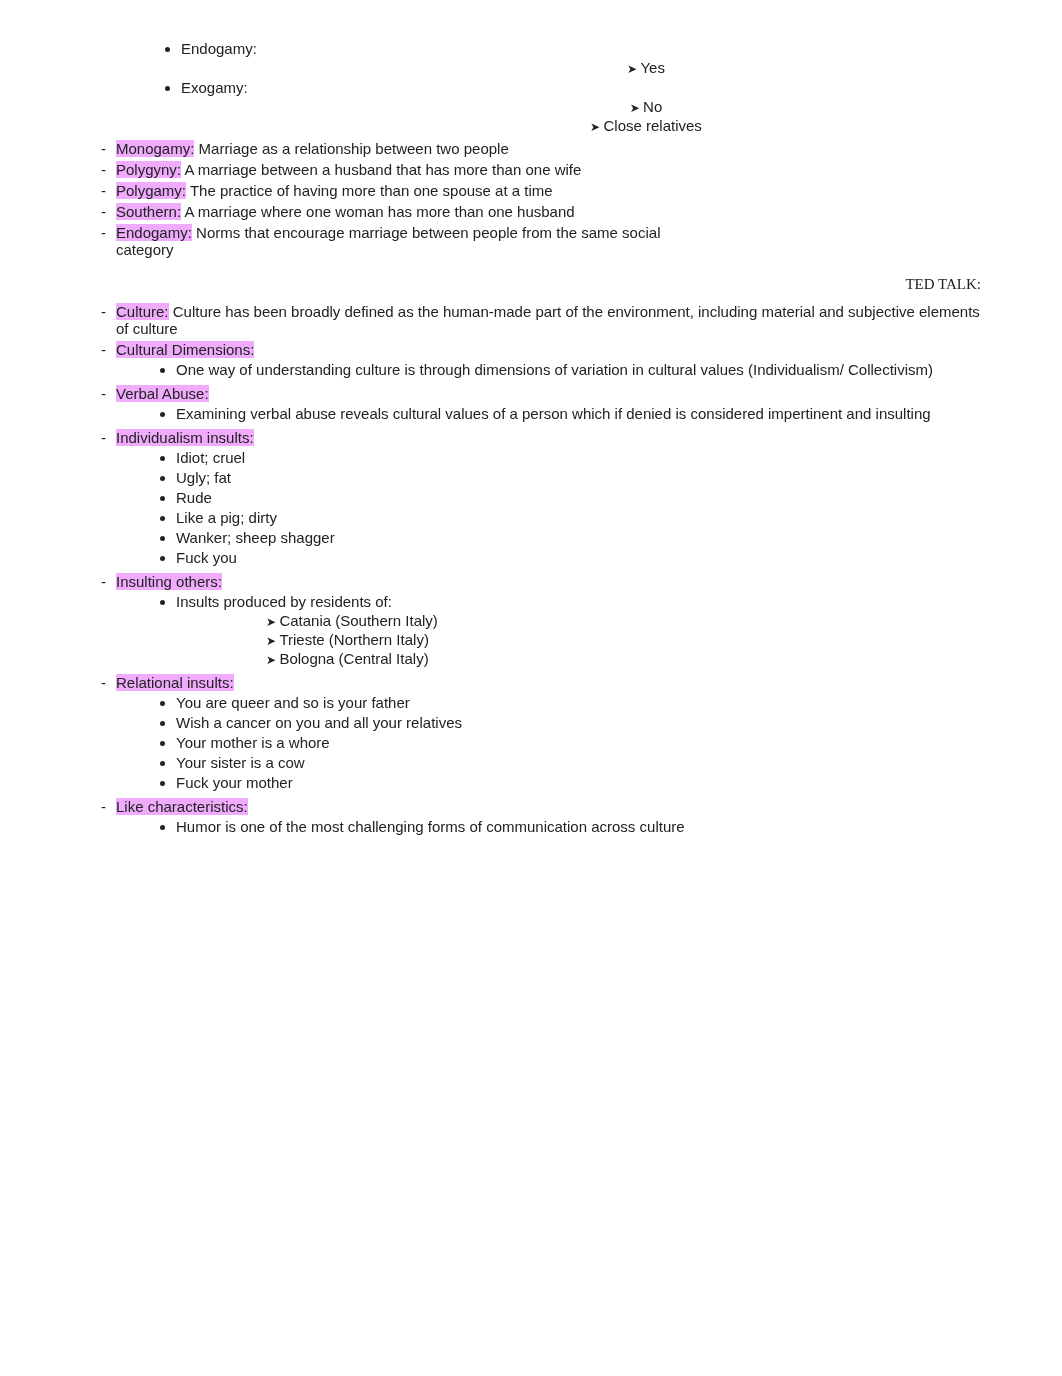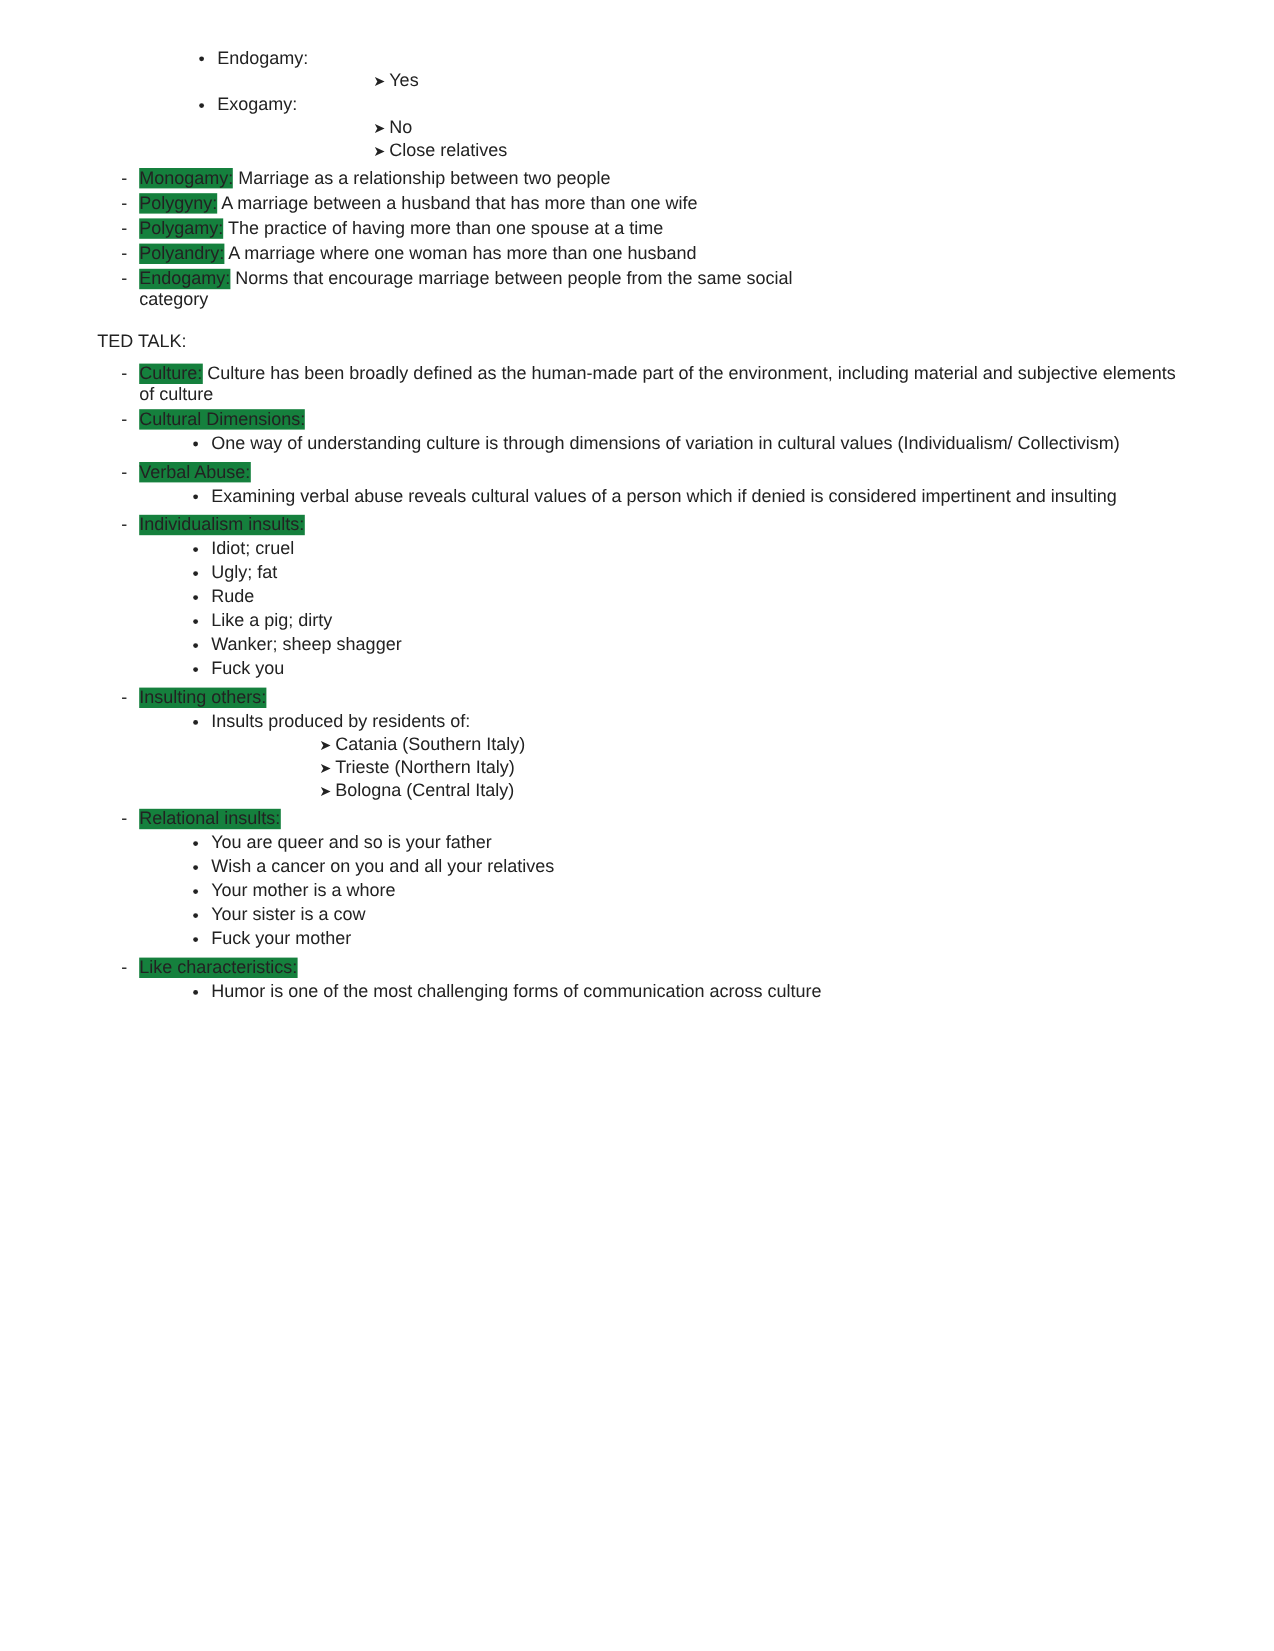--- a/index.html
+++ b/index.html
@@ -17,28 +17,29 @@
       min-height: 1376px;
       padding: 40px 80px 60px 80px;
     }
 
     .content-wrapper {
       max-width: 900px;
       margin: 0 auto;
     }
 
     .highlight {
-      background-color: #15803d;
+      background-color: #f0abfc;
       font-weight: normal;
     }
 
     .centered-title {
-      text-align: left;
+      text-align: right;
       margin: 18px 0 10px 0;
       font-size: 15px;
+      font-family: Liberation Serif, serif;
     }
 
     .top-bullets {
       list-style: disc;
       padding-left: 100px;
       margin-bottom: 6px;
     }
 
     .top-bullets li {
       margin-bottom: 3px;
@@ -50,20 +51,21 @@
       margin: 2px 0;
     }
 
     .top-arrows li::before {
       content: "➤ ";
       font-size: 12px;
     }
 
     .top-arrows li {
       margin-bottom: 2px;
+      text-align: center;
     }
 
     .dash-item {
       display: flex;
       align-items: flex-start;
       margin-bottom: 4px;
       padding-left: 20px;
     }
 
     .dash-item .dash {
@@ -139,21 +141,21 @@
     <div class="dash-item">
       <span class="dash">-</span>
       <span class="item-content">
         <span class="highlight">Polygamy:</span>
         <span> The practice of having more than one spouse at a time</span>
       </span>
     </div>
     <div class="dash-item">
       <span class="dash">-</span>
       <span class="item-content">
-        <span class="highlight">Polyandry:</span>
+        <span class="highlight">Southern:</span>
         <span> A marriage where one woman has more than one husband</span>
       </span>
     </div>
     <div class="dash-item">
       <span class="dash">-</span>
       <span class="item-content">
         <span class="highlight">Endogamy:</span>
         <span> Norms that encourage marriage between people from the same social<br>category</span>
       </span>
     </div>

